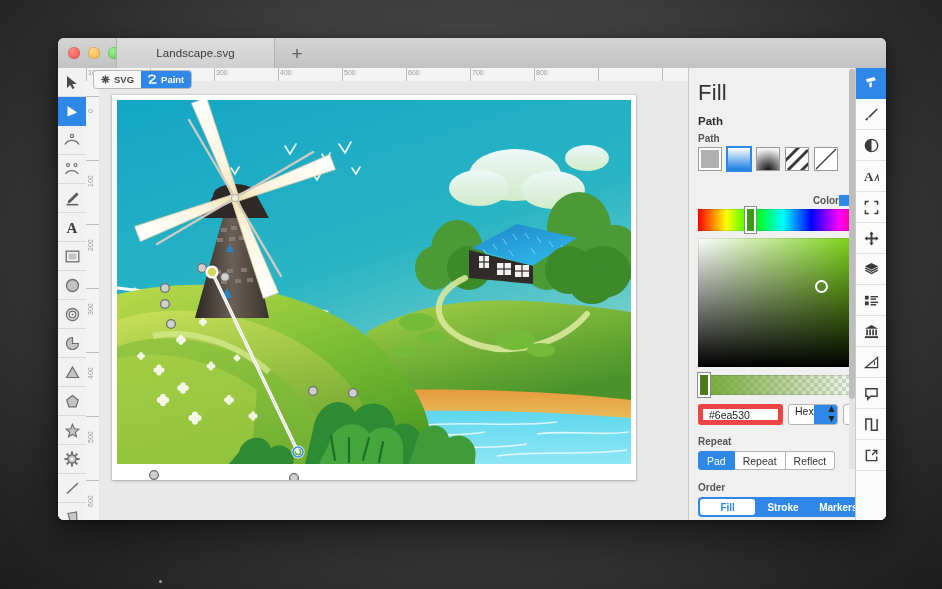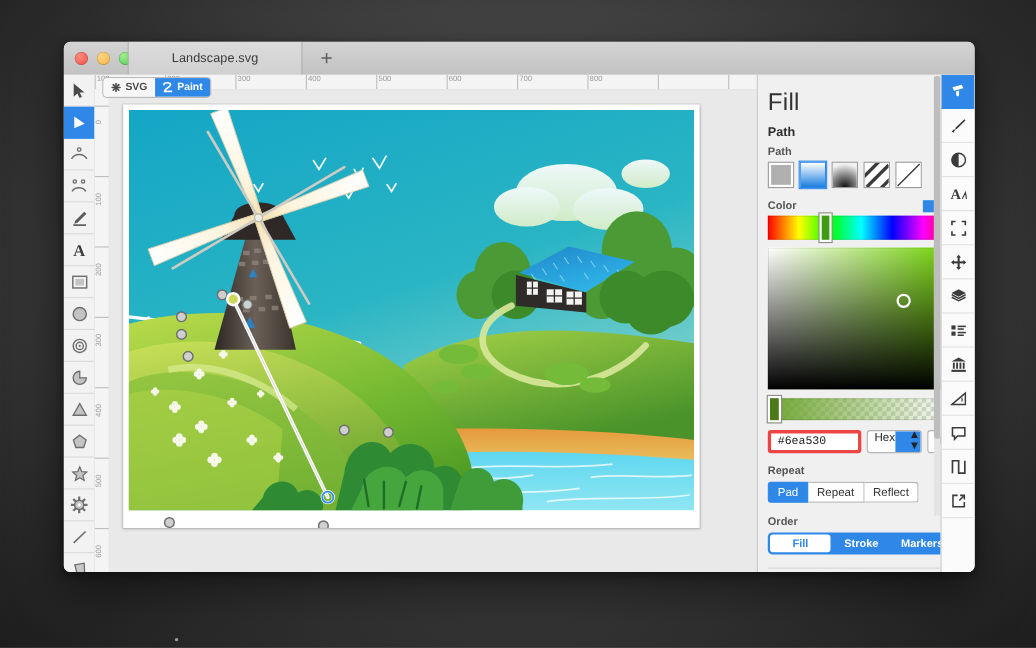--- a/index.html
+++ b/index.html
@@ -175,22 +175,22 @@
     background-position:0 0,0 0,4px 4px;
     box-shadow:inset 0 0 0 1px rgba(0,0,0,.1);
   }
   .alphapick{
     position:absolute;left:0;top:-2px;width:12px;height:24px;
     background:#4d7a18;border:2px solid #fff;box-sizing:border-box;box-shadow:0 0 0 1px #8c8c8c;
   }
 
   .hexrow{display:flex;align-items:center;gap:5px;margin-top:9px;}
   .hexinput{
-    flex:1;height:21px;background:#fff;border:3px solid #ef4444;border-radius:3px;
-    font-size:10.5px;color:#222;display:flex;align-items:center;padding:0 6px;box-sizing:border-box;font-family:Liberation Mono, monospace;
+    flex:1;height:21px;background:#fff;border:5px solid #ef4444;border-radius:3px;
+    font-size:10.5px;color:#222;display:flex;align-items:center;padding:0 6px;box-sizing:border-box;
   }
   .hexsel{
     width:50px;height:21px;border:1px solid #b4b4b4;border-radius:3px;background:#fff;
     display:flex;align-items:flex-start;box-sizing:border-box;overflow:hidden;
   }
   .hexsel span{flex:1;font-size:10.5px;color:#222;padding-left:6px;}
   .stepper{
     width:15px;height:19px;background:#2f88e8;color:#fff;
     display:flex;flex-direction:column;align-items:center;justify-content:center;line-height:6px;font-size:7px;
   }
@@ -791,21 +791,21 @@
                 </svg>
             </div>
             <div class="ty">
               <svg width="22" height="22" viewBox="0 0 22 22">
                   <rect width="22" height="22" fill="#fff"></rect>
                   <line x1="1" y1="21" x2="21" y2="1" stroke="#3a3a3a" stroke-width="1.3"></line>
                 </svg>
             </div>
           </div>
 
-          <div class="colorrow" style="margin-top:10px;">
+          <div class="colorrow" style="margin-top:23px;justify-content:flex-end;">
             <span class="lbl" style="margin:0;">Color</span>
             <span class="swatches">
               <span class="sw-sq"></span>
               <span class="sw-ci"></span>
             </span>
           </div>
 
           <div class="hue">
             <span class="huepick"></span>
           </div>

